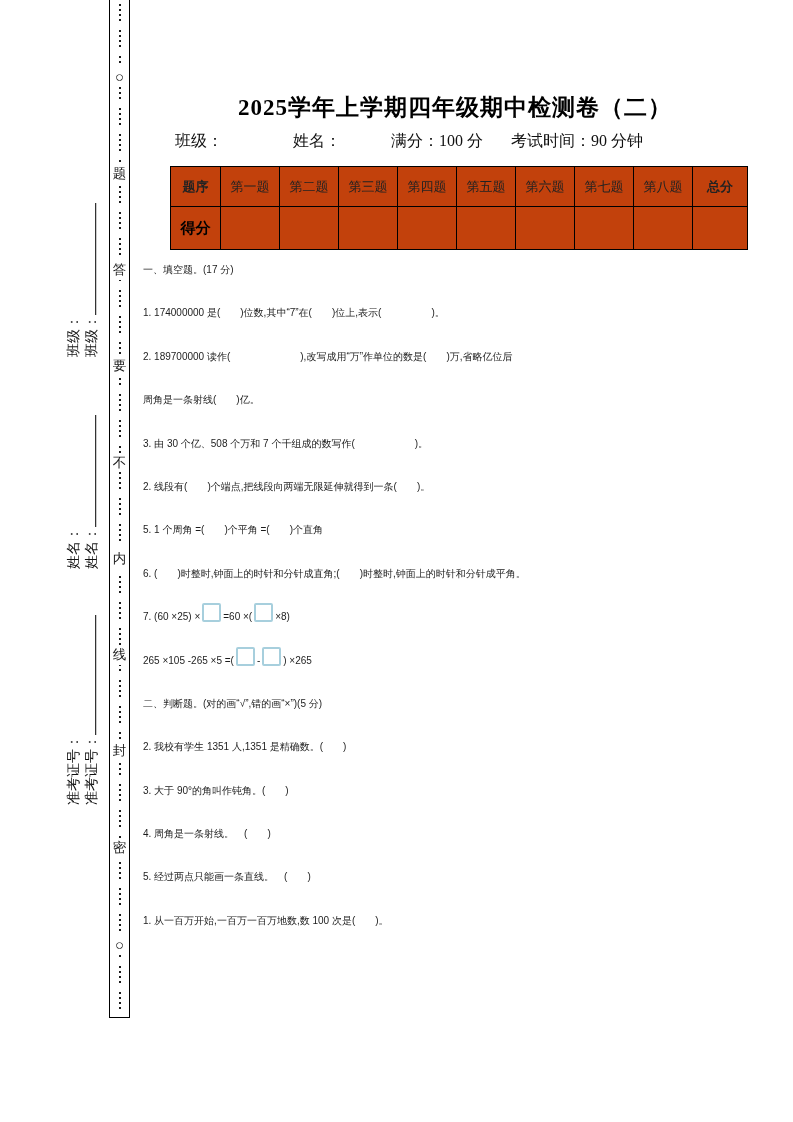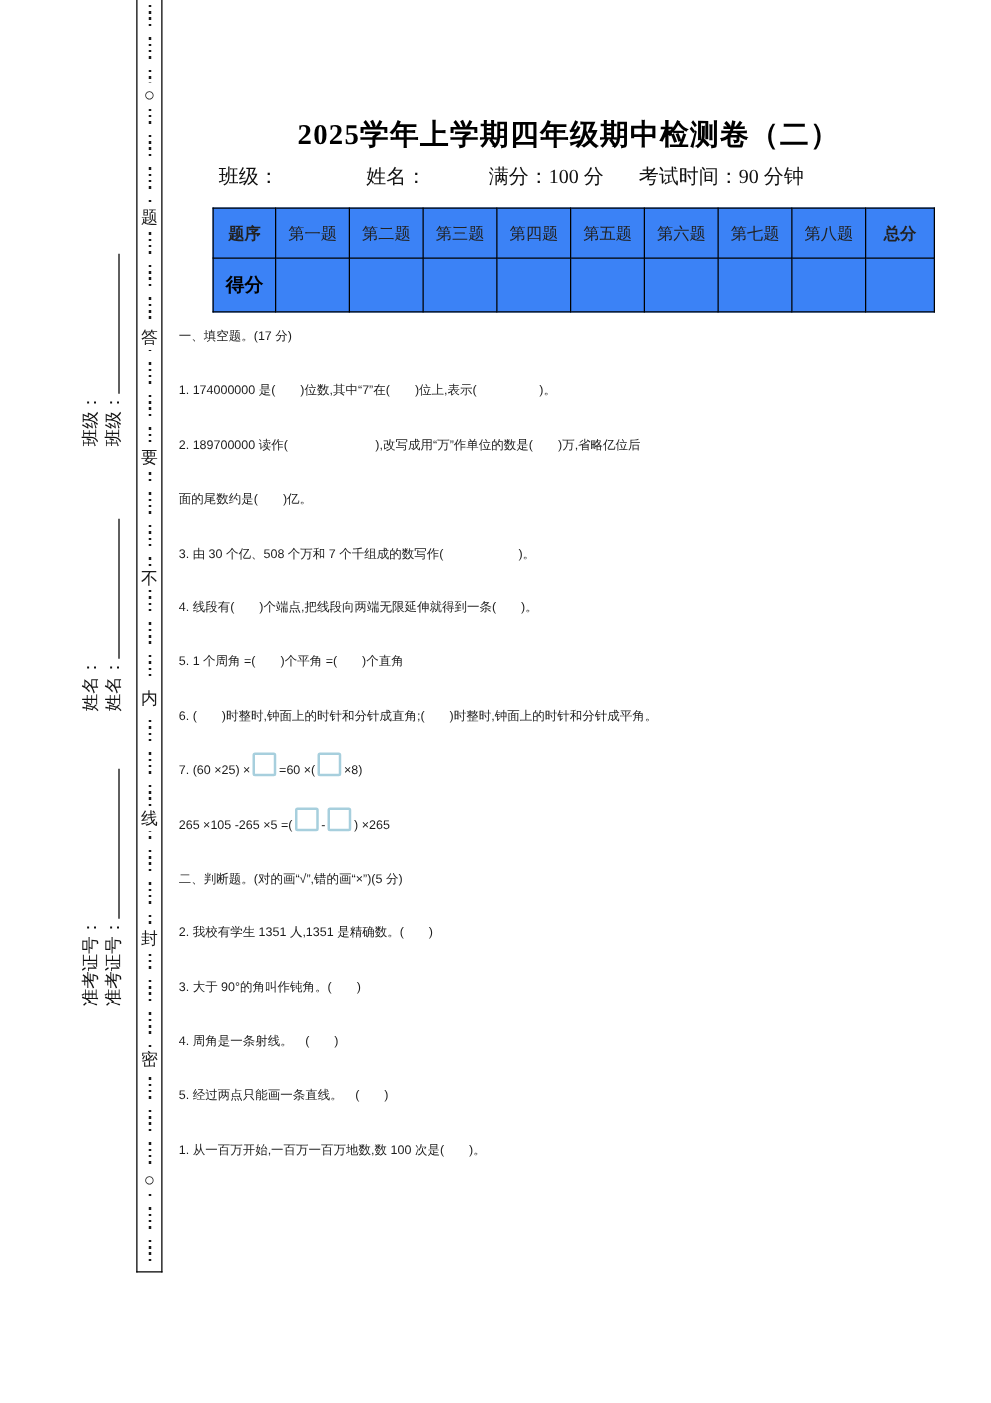--- a/index.html
+++ b/index.html
@@ -41,21 +41,21 @@
     font-family:"Liberation Serif",serif;font-weight:bold;font-size:23px;letter-spacing:1px;color:#000;
   }
   .info-row{
     position:absolute;top:131px;left:175px;font-family:"Liberation Serif",serif;
     font-size:16px;color:#111;white-space:nowrap;
   }
   .info-row .f1{margin-right:66px;} .info-row .f2{margin-right:46px;} .info-row .f3{margin-right:24px;text-align:center;}
   
   .score-table{
     position:absolute;top:166px;left:170px;border-collapse:collapse;table-layout:fixed;
-    font-family:"Liberation Serif",serif;background:#3b82f6;
+    font-family:"Liberation Serif",serif;background:#c2410c;
   }
   .score-table td{border:1.6px solid #000;text-align:center;padding:0;}
   .score-table .hdr-row td{height:39px;font-size:13px;color:#222;}
   .score-table .score-row td{height:42px;margin-left:20px;}
   .score-table .bold-cell{font-family:"Liberation Sans",sans-serif;font-weight:bold;font-size:15px;color:#000;}
   .c0{width:49px;} .cm{width:58px;} .c9{width:54px;}
   
   .questions{position:absolute;top:248px;left:143px;width:645px;font-size:10px;color:#1c1c1c;}
   .questions p{margin:0;height:43.4px;line-height:43.4px;white-space:nowrap;}
   .box{
@@ -129,23 +129,23 @@
     <td></td>
     <td></td>
   </tr>
 </tbody>
   </table>
 
 <div class="questions">
   <p>一、填空题。(17 分)</p>
   <p>1. 174000000 是(　　)位数,其中“7”在(　　)位上,表示(　　　　　)。</p>
   <p>2. 189700000 读作(　　　　　　　),改写成用“万”作单位的数是(　　)万,省略亿位后</p>
-  <p>面的尾数约是(　　)亿。</p>
+  <p>周角是一条射线(　　)亿。</p>
   <p>3. 由 30 个亿、508 个万和 7 个千组成的数写作(　　　　　　)。</p>
-  <p>4. 线段有(　　)个端点,把线段向两端无限延伸就得到一条(　　)。</p>
+  <p>2. 线段有(　　)个端点,把线段向两端无限延伸就得到一条(　　)。</p>
   <p>5. 1 个周角 =(　　)个平角 =(　　)个直角</p>
   <p>6. (　　)时整时,钟面上的时针和分针成直角;(　　)时整时,钟面上的时针和分针成平角。</p>
   <p>
     <span>7. (60 ×25) ×</span><span class="box"></span><span>=60 ×(</span><span class="box"></span><span>×8)</span>
   </p>
   <p>
     <span>265 ×105 -265 ×5 =(</span><span class="box"></span><span>-</span><span class="box"></span><span>) ×265</span>
   </p>
   <p>二、判断题。(对的画“√”,错的画“×”)(5 分)</p>
   <p>2. 我校有学生 1351 人,1351 是精确数。(　　)</p>

